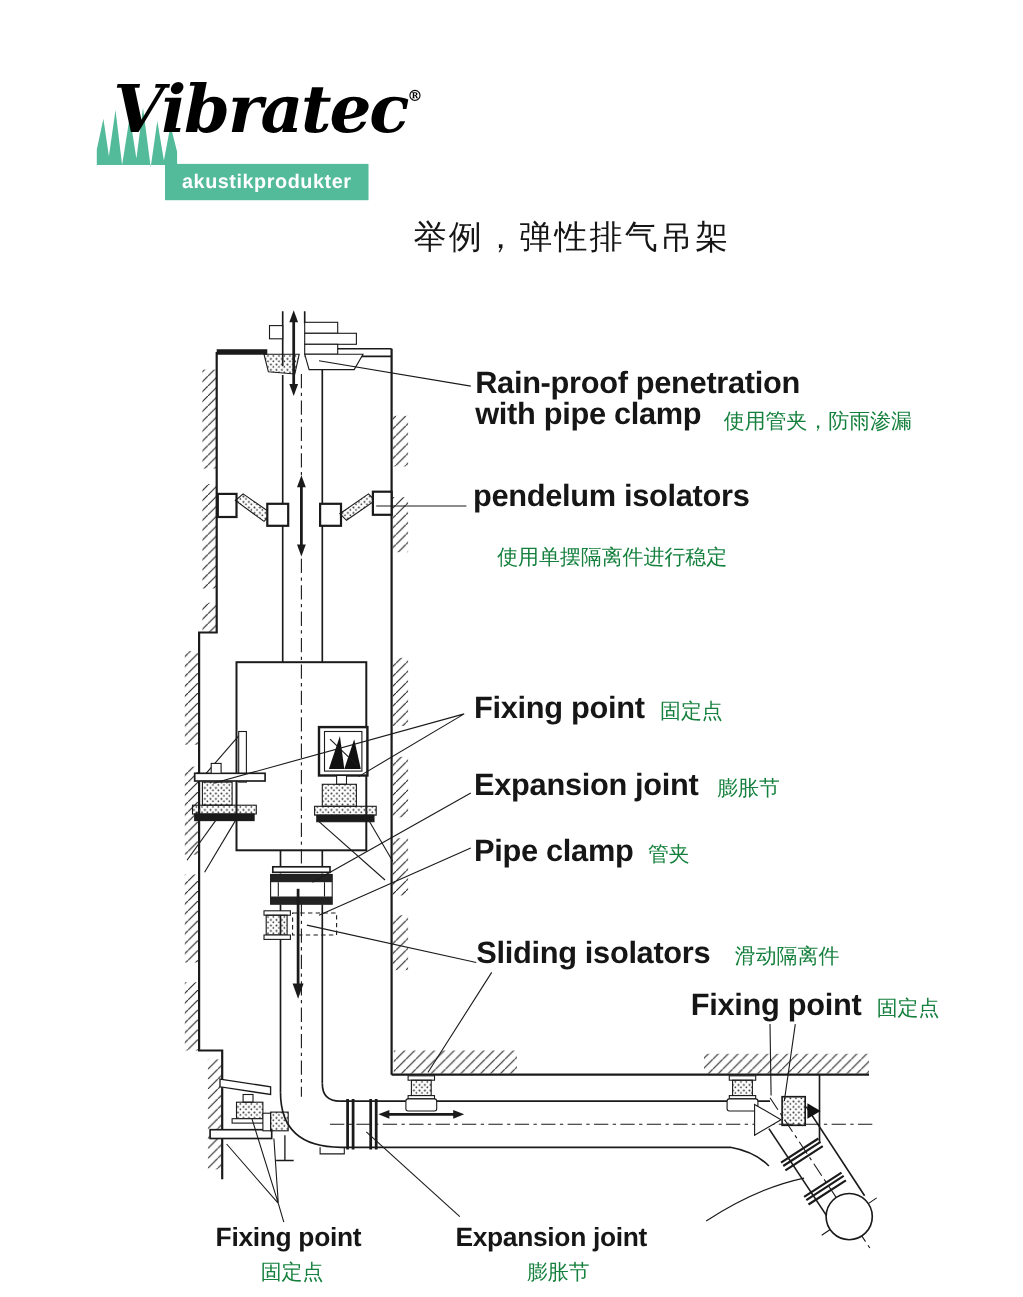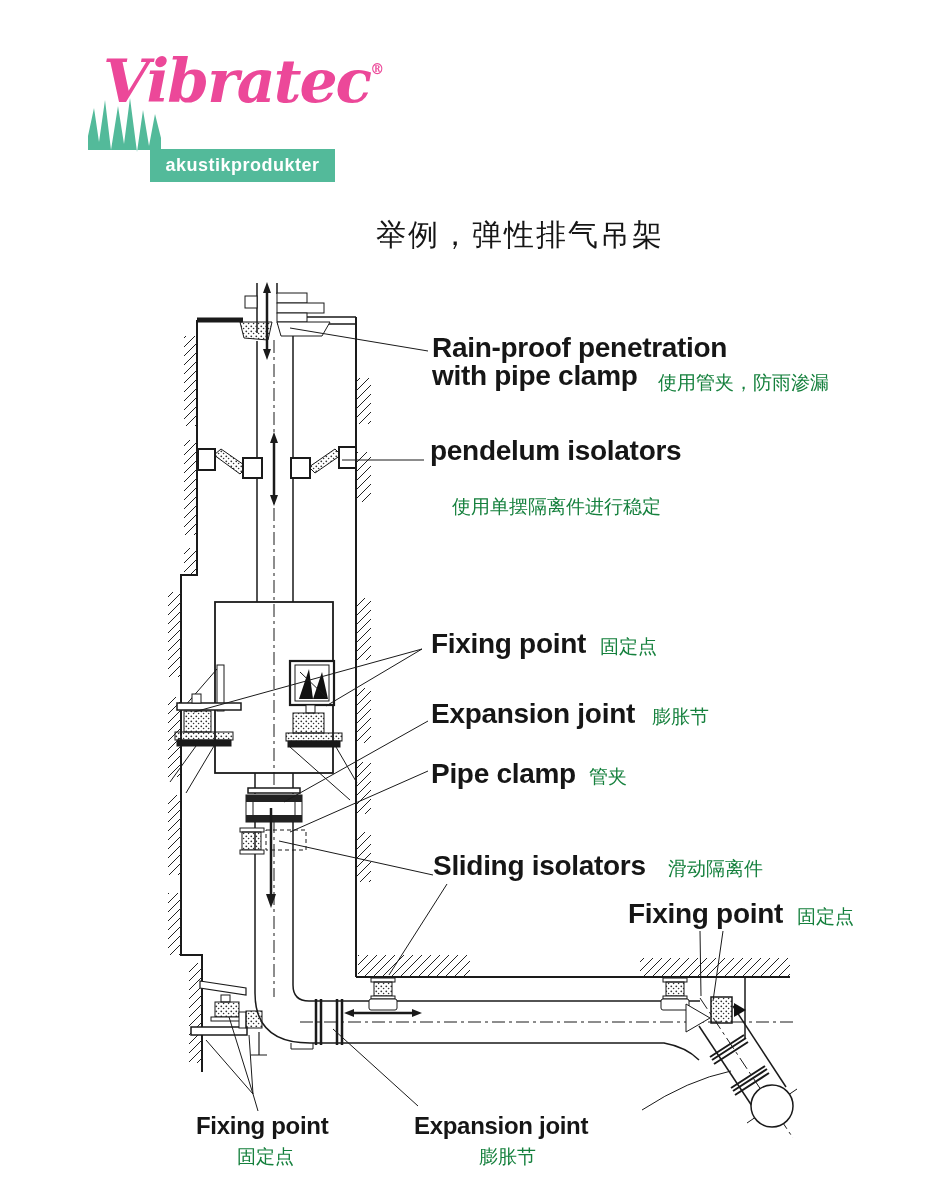--- a/index.html
+++ b/index.html
@@ -5,21 +5,21 @@
   html,body{margin:0;padding:0;background:#fff;}
   #page{position:relative;width:930px;height:1179px;background:#fff;overflow:hidden;
         font-family:"Liberation Sans",sans-serif;color:#111;}
   #diagram{position:absolute;left:0;top:0;}
   .abs{position:absolute;white-space:nowrap;}
   .en{font-family:"Liberation Sans",sans-serif;font-weight:bold;font-size:28px;line-height:28px;color:#161616;letter-spacing:-0.3px;}
   .en-big{font-size:24px;}
   .zh{font-family:"DejaVu Serif","Liberation Serif",serif;font-size:19px;color:#15803d;}
   .title{font-family:"DejaVu Serif","Liberation Serif",serif;font-size:30px;color:#161616;letter-spacing:2px;}
   .brand{font-family:"DejaVu Serif","Liberation Serif",serif;font-style:italic;font-weight:bold;
-         font-size:60px;letter-spacing:-2px;color:#ec4899;}
+         font-size:60px;letter-spacing:-2px;color:#000000;margin-top:19px;}
   .reg{font-size:14px;vertical-align:28px;font-style:normal;letter-spacing:0;}
   .banner{position:absolute;left:150px;top:117px;width:185px;height:33px;background:var(--green,#53ba9a);
           display:flex;align-items:center;justify-content:center;margin-top:32px;}
   .banner span{color:#fff;font-weight:bold;font-size:18px;letter-spacing:0.5px;font-family:"Liberation Sans",sans-serif;}
 </style>
 </head>
 <body>
 
 <div id="page" style="--green: #53ba9a;">
 
@@ -208,21 +208,21 @@
     </g>
   </svg>
 
   <div class="abs brand" style="left:103px;top:46px;">
     <span>Vibratec</span><span class="reg">®</span>
   </div>
   <div class="banner">
     <span>akustikprodukter</span>
   </div>
 
-  <div class="abs title" style="left:330px;top:195px;width:380px;text-align:center;margin-top:20px;">举例，弹性排气吊架</div>
+  <div class="abs title" style="left:330px;top:195px;width:380px;text-align:center;">举例，弹性排气吊架</div>
 
   <div class="abs en" style="left:432px;top:334px;">
     <div>Rain-proof penetration</div>
     <div>with pipe clamp</div>
   </div>
   <div class="abs zh" style="left:658px;top:370px;">使用管夹，防雨渗漏</div>
 
   <div class="abs en" style="left:430px;top:437px;">
     <div>pendelum isolators</div>
   </div>

